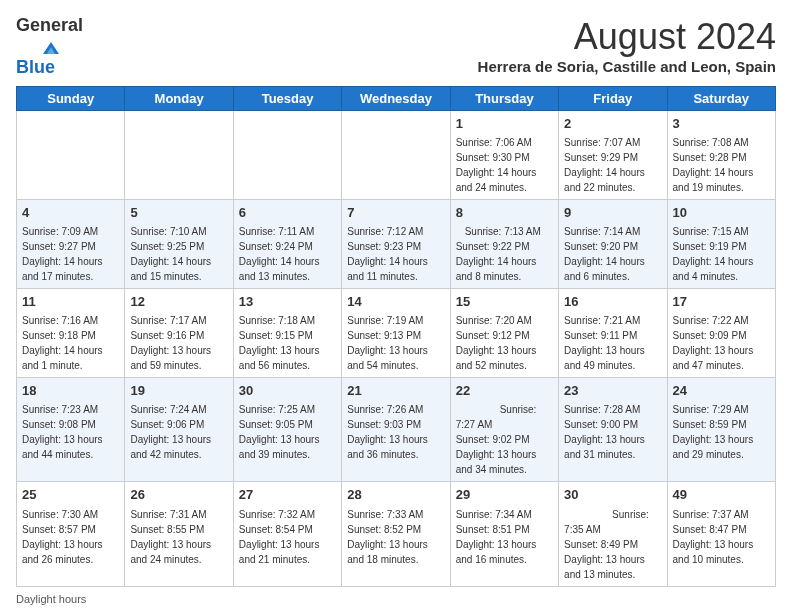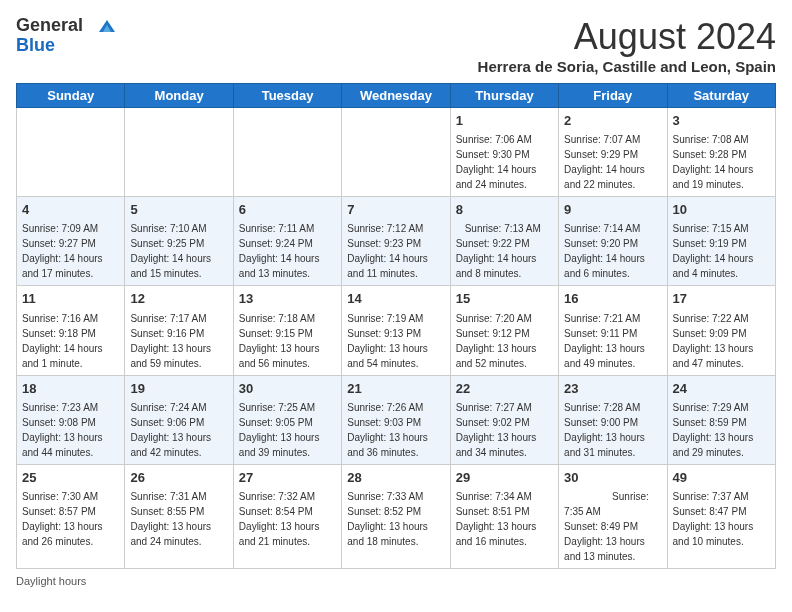--- a/index.html
+++ b/index.html
@@ -101,21 +101,21 @@
     tr:nth-child(even) td.empty {
       background-color: #e8eef5;
     }
   </style>
 </head>
 <body>
 
 <div class="header-section">
   <div class="logo">
     <div>
-      <div style="display:flex;align-items:center;gap:12px;">
+      <div style="display:flex;align-items:center;gap:2px;flex-direction:column;">
         <span class="logo-text logo-general">General</span>
         <svg class="logo-icon" viewBox="0 0 20 20" xmlns="http://www.w3.org/2000/svg">
           <polygon points="2,16 10,4 18,16" fill="#2176cc"></polygon>
           <polygon points="6,16 10,9 14,16" fill="#5aabdd"></polygon>
         </svg>
       </div>
       <div>
         <span class="logo-text logo-blue">Blue</span>
       </div>
     </div>
@@ -206,21 +206,21 @@
 Daylight: 13 hours and 44 minutes.</span></td>
         <td class="has-data"><span class="day-number">19</span><span class="day-info" style="white-space: pre-line;">Sunrise: 7:24 AM
 Sunset: 9:06 PM
 Daylight: 13 hours and 42 minutes.</span></td>
         <td class="has-data"><span class="day-number">30</span><span class="day-info" style="white-space: pre-line;">Sunrise: 7:25 AM
 Sunset: 9:05 PM
 Daylight: 13 hours and 39 minutes.</span></td>
         <td class="has-data"><span class="day-number">21</span><span class="day-info" style="white-space: pre-line;">Sunrise: 7:26 AM
 Sunset: 9:03 PM
 Daylight: 13 hours and 36 minutes.</span></td>
-        <td class="has-data"><span class="day-number">22</span><span class="day-info" style="white-space: pre-line;">Sunrise: 7:27 AM
+        <td class="has-data"><span class="day-number">22</span><span class="day-info" style="white-space: pre-line; margin-left: 44px;">Sunrise: 7:27 AM
 Sunset: 9:02 PM
 Daylight: 13 hours and 34 minutes.</span></td>
         <td class="has-data"><span class="day-number">23</span><span class="day-info" style="white-space: pre-line;">Sunrise: 7:28 AM
 Sunset: 9:00 PM
 Daylight: 13 hours and 31 minutes.</span></td>
         <td class="has-data"><span class="day-number">24</span><span class="day-info" style="white-space: pre-line;">Sunrise: 7:29 AM
 Sunset: 8:59 PM
 Daylight: 13 hours and 29 minutes.</span></td>
       </tr>
       <tr>

